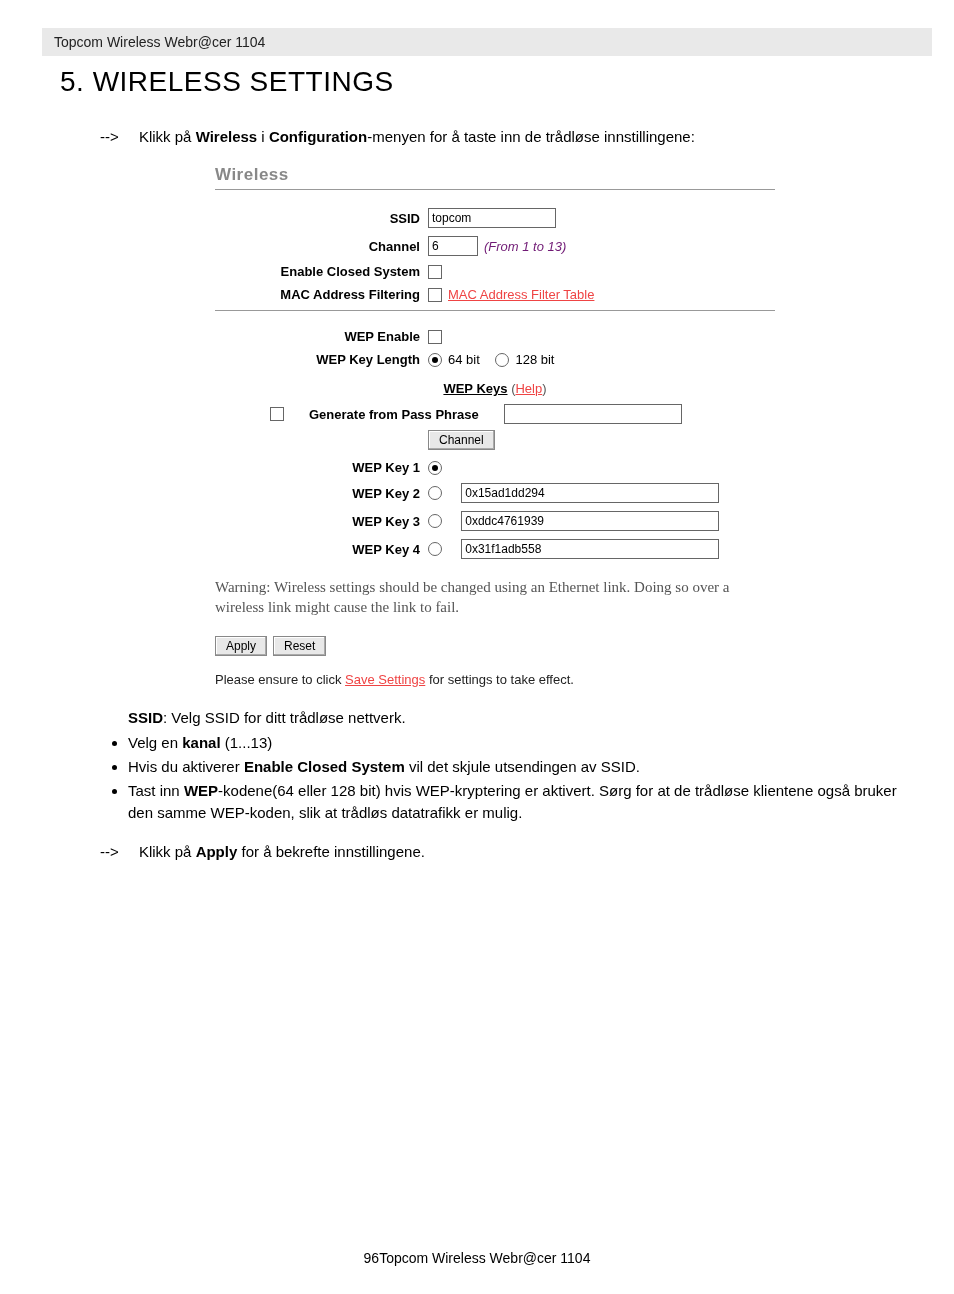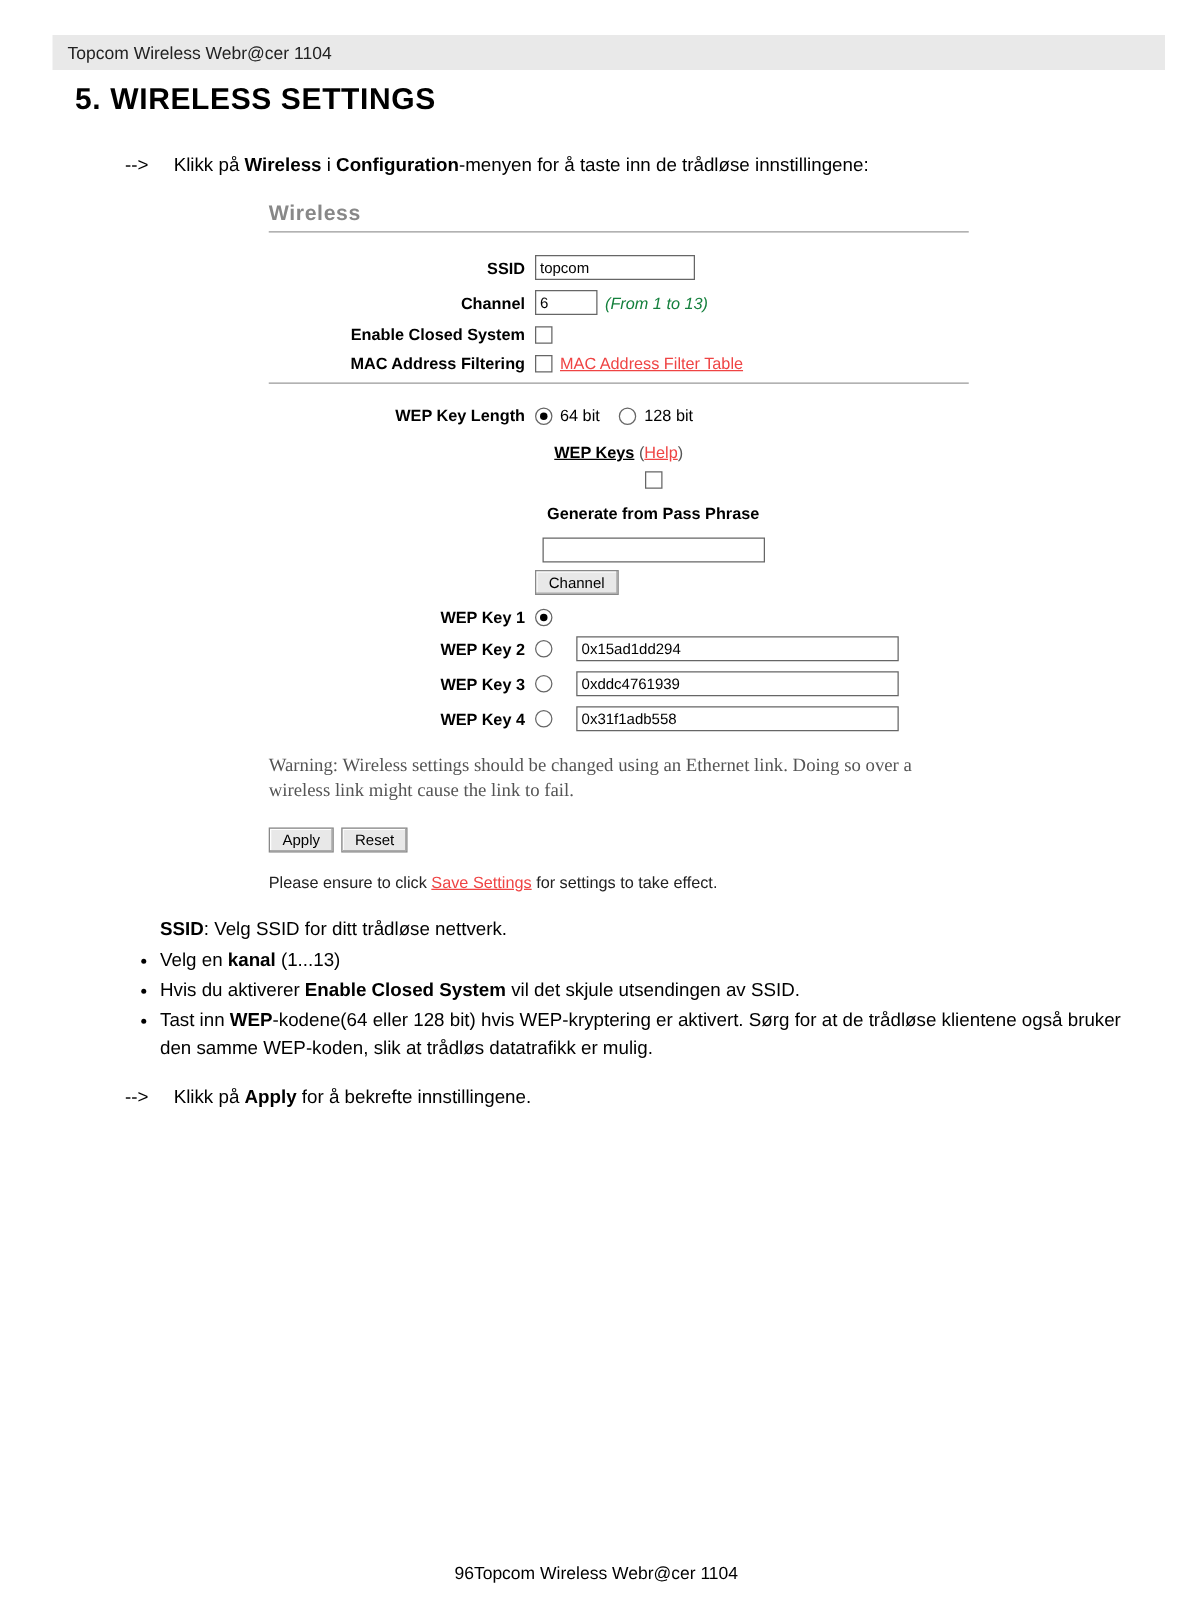--- a/index.html
+++ b/index.html
@@ -19,22 +19,22 @@
     position: relative;
   }
   .header-band {
     background: #e9e9e9;
     color: #222;
     font-size: 14px;
     padding: 6px 12px;
     margin: 0 -18px 10px -18px;
   }
   h1 {
-    font-size: 24px;
-    font-weight: bold;
+    font-size: 28px;
+    font-weight: normal;
     margin: 10px 0 30px 0;
     letter-spacing: .5px;
   }
   .arrowline {
     margin-left: 40px;
     margin-bottom: 20px;
   }
   .arrowline .arrow { margin-right: 16px; }
   .b { font-weight: bold; }
   .embedded {
@@ -98,34 +98,33 @@
     justify-content: center;
     background:#fff;
   }
   .radio.checked::after {
     content:"";
     width:6px; height:6px;
     background:#000;
     border-radius:50%;
     display:block;
   }
-  .italic-gray { font-style: italic; color:#15803d; }
+  .italic-gray { font-style: italic; color:#701a75; }
   .ulink { text-decoration: underline; color:#ef4444; cursor:pointer; }
   .center-heading {
     text-align:center;
     margin: 14px 0 8px 0;
     font-size:13px;
   }
   .center-heading .b { text-decoration: underline; }
   .passrow {
     display:flex;
     align-items:center;
-    gap:12px;
+    gap:25px;
     margin: 6px 0;
-    flex-direction: column;
   }
   .passrow .lbl2 { font-weight:bold; }
   .btn {
     font-family: Verdana, Arial, sans-serif;
     font-size:12px;
     padding: 2px 10px;
     background:#e8e8e8;
     border: 1px solid #888;
     cursor:pointer;
     box-shadow: inset -1px -1px 0 #aaa, inset 1px 1px 0 #fff;
@@ -205,20 +204,26 @@
     <div class="row">
       <div class="lbl">MAC Address Filtering</div>
       <div class="ctl">
         <span class="chk"></span>
         <span class="ulink">MAC Address Filter Table</span>
       </div>
     </div>
 
     <hr>
 
+    <div class="row">
+      <div class="lbl">WEP Enable</div>
+      <div class="ctl">
+        <span class="chk"></span>
+      </div>
+    </div>
 
     <div class="row">
       <div class="lbl">WEP Key Length</div>
       <div class="ctl">
         <span class="radio checked"></span>
         <span>64 bit</span>
         &nbsp;
         <span class="radio"></span>
         <span>128 bit</span>
       </div>

